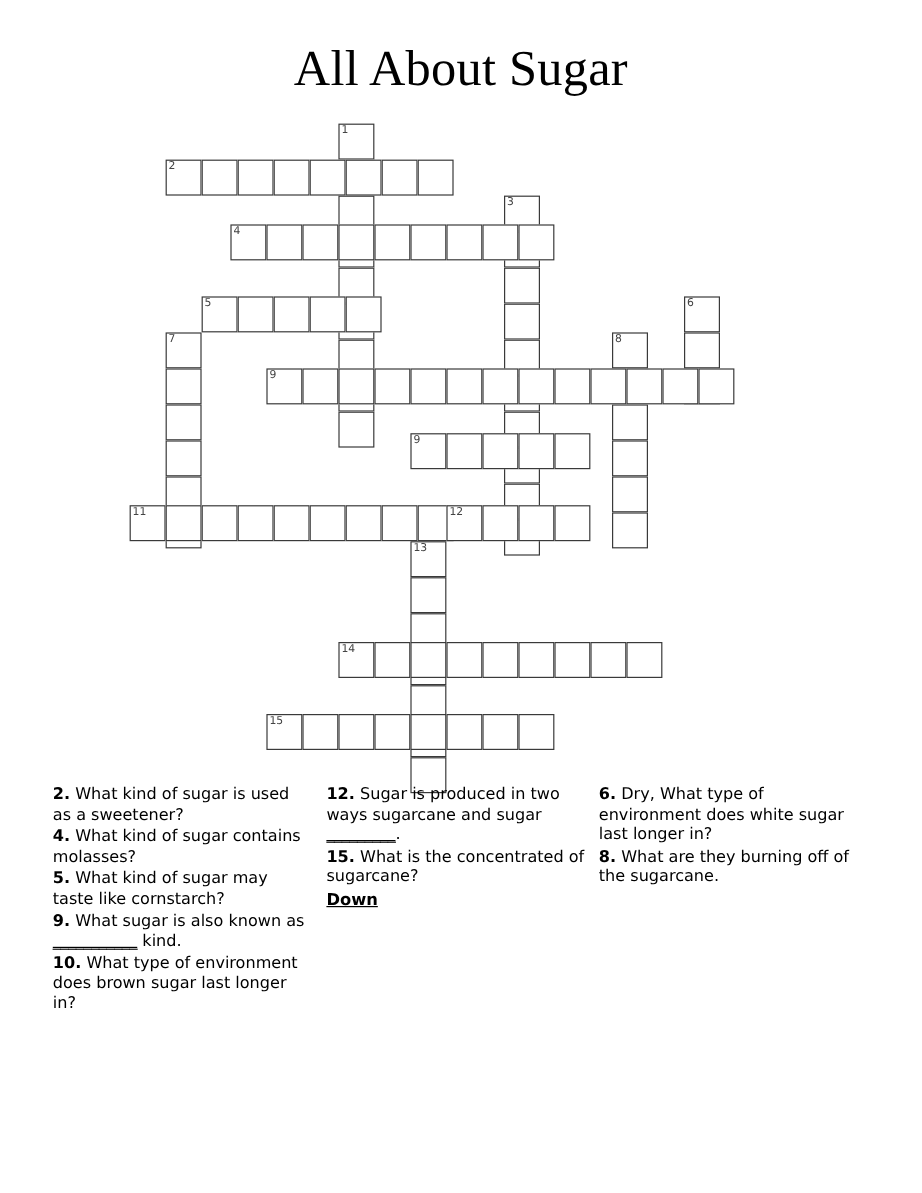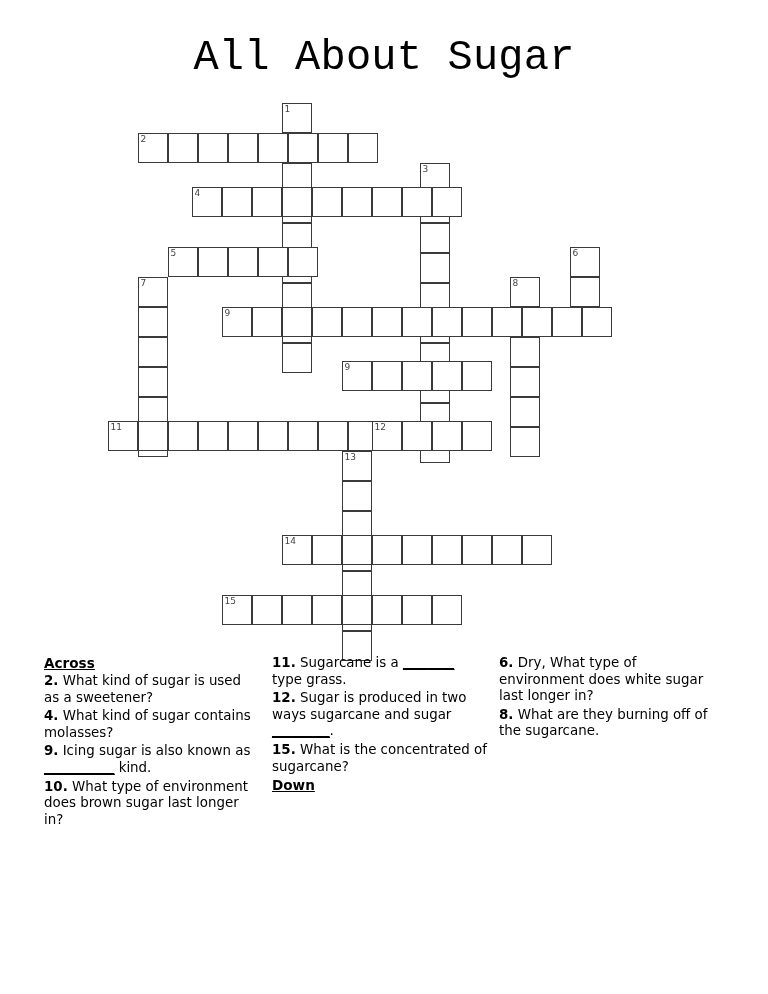--- a/index.html
+++ b/index.html
@@ -29,21 +29,21 @@
     position: absolute;
     left: 0;
     top: 32px;
     width: 768px;
     text-align: center;
     font-size: 42px;
     font-weight: 400;
     letter-spacing: 0.2px;
     line-height: 52px;
     color: #000000;
-    font-family: Liberation Mono, monospace;
+    font-family: Liberation Serif, serif;
   }
 
   
   #grid {
     position: absolute;
     left: 0;
     top: 0;
     width: 768px;
     height: 655px;
   }
@@ -250,29 +250,28 @@
       <div class="cell" style="left: 312px; top: 595px;"></div>
       <div class="cell" style="left: 342px; top: 595px;"></div>
       <div class="cell" style="left: 372px; top: 595px;"></div>
       <div class="cell" style="left: 402px; top: 595px;"></div>
       <div class="cell" style="left: 432px; top: 595px;"></div>
     </div>
 
   <div id="clues">
 
     <div class="clue-col" id="clue-col-1">
-      <div class="section-head">Across</div>
       <div class="clue"><span class="cnum">2.</span> <span>What kind of sugar is used as a sweetener?</span></div>
       <div class="clue"><span class="cnum">4.</span> <span>What kind of sugar contains molasses?</span></div>
-      <div class="clue"><span class="cnum">9.</span> <span>Icing sugar is also known as</span> <span class="blank">___________</span> <span>kind.</span></div>
+      <div class="clue"><span class="cnum">5.</span> <span>What kind of sugar may taste like cornstarch?</span></div>
+      <div class="clue"><span class="cnum">9.</span> <span>What sugar is also known as</span> <span class="blank">___________</span> <span>kind.</span></div>
       <div class="clue"><span class="cnum">10.</span> <span>What type of environment does brown sugar last longer in?</span></div>
     </div>
 
     <div class="clue-col" id="clue-col-2">
-      <div class="clue"><span class="cnum">11.</span> <span>Sugarcane is a</span> <span class="blank">________</span> <span>type grass.</span></div>
       <div class="clue"><span class="cnum">12.</span> <span>Sugar is produced in two ways sugarcane and sugar</span> <span class="blank">_________</span><span>.</span></div>
       <div class="clue"><span class="cnum">15.</span> <span>What is the concentrated of sugarcane?</span></div>
       <div class="section-head">Down</div>
     </div>
 
     <div class="clue-col" id="clue-col-3">
       <div class="clue"><span class="cnum">6.</span> <span>Dry, What type of environment does white sugar last longer in?</span></div>
       <div class="clue"><span class="cnum">8.</span> <span>What are they burning off of the sugarcane.</span></div>
     </div>
 

